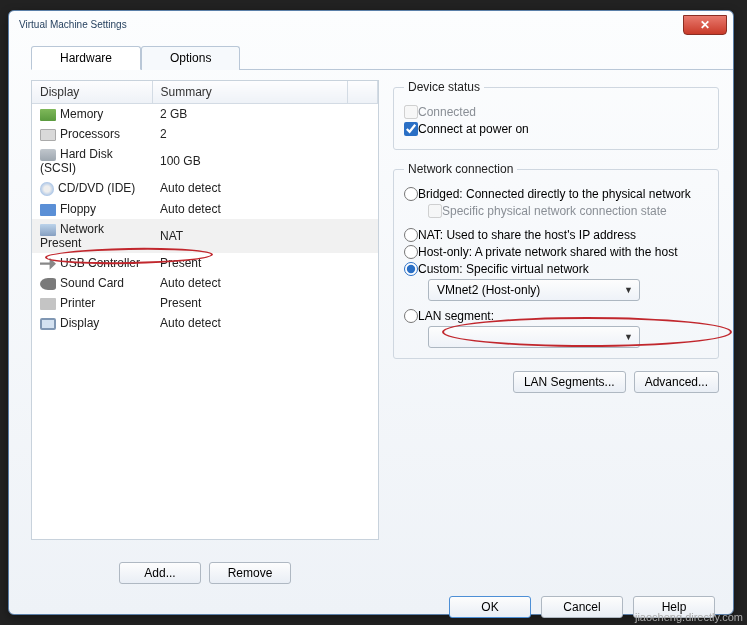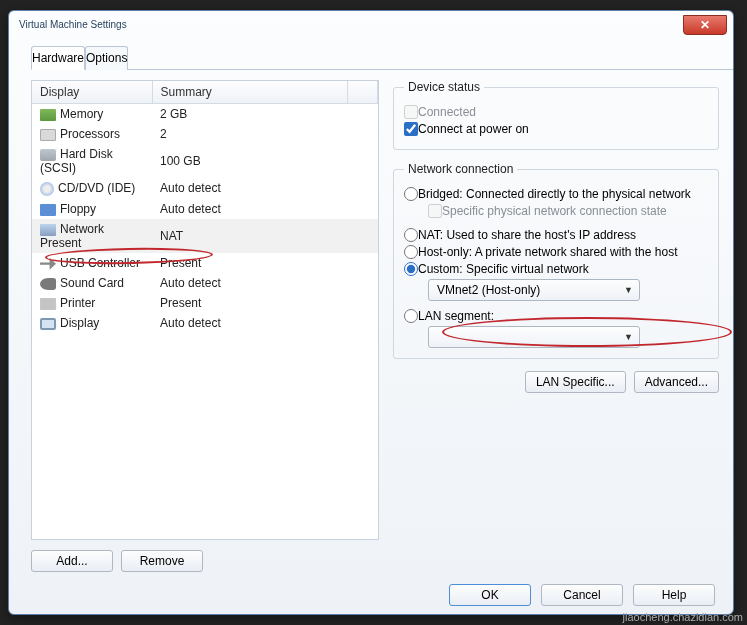--- a/index.html
+++ b/index.html
@@ -2,40 +2,40 @@
 <html><head>
 <meta charset="utf-8">
 <style>
 * { box-sizing: border-box; margin: 0; padding: 0; font-family: "Segoe UI", Tahoma, sans-serif; font-size: 12px; }
 body { background: #222; width: 747px; height: 625px; position: relative; }
 .window { position: absolute; left: 8px; top: 10px; width: 726px; height: 605px; background: linear-gradient(#fcfdfe,#eef2f7); border: 1px solid #5b7fa8; border-radius: 6px; box-shadow: 0 3px 10px rgba(0,0,0,0.4); }
 .title-bar { height: 30px; padding: 6px 10px; position: relative; }
 .title-bar .title { color: #1f3b5a; font-size: 10px; }
 .close-btn { position: absolute; right: 6px; top: 4px; width: 44px; height: 20px; background: linear-gradient(#e87a6e,#c93a29); border: 1px solid #8a2e23; border-radius: 0 0 4px 4px; display:flex; align-items:center; justify-content:center; color:#fff; font-weight:bold; cursor:pointer;}
 .tabs { margin: 4px 0 0 22px; display:flex; gap:0; border-bottom:1px solid #b9c7d7; }
-.tab { padding:4px 0; border:1px solid #b9c7d7; border-bottom:none; background:#f6f9fc; border-radius:3px 3px 0 0; cursor:pointer; position:relative; top:1px;}
+.tab { padding:4px 28px; border:1px solid #b9c7d7; border-bottom:none; background:#f6f9fc; border-radius:3px 3px 0 0; cursor:pointer; position:relative; top:1px;}
 .tab.active { background:#fff; border-bottom:1px solid #fff;}
 .content { display:flex; padding:10px 14px 12px 22px; gap:14px; }
 .left-col { width:348px; }
 .device-table { border:1px solid #c8d2dc; background:#fff; height:460px; overflow:hidden;}
 .device-table th { background:linear-gradient(#fdfdfe,#eef2f7); border-right:1px solid #d3dbe4; border-bottom:1px solid #d3dbe4; padding:4px 8px; text-align:left; font-weight:normal; color:#333;}
 .device-table td { padding:3px 8px; color:#222; }
 .device-table tr.sel td { background:#f1f1f1;}
 .dev-icon { display:inline-block; width:16px; height:12px; margin-right:4px; vertical-align:middle;}
 .ico-mem{background:linear-gradient(#7fb85a,#5a9a3e);border-radius:1px;}
 .ico-cpu{background:#d9d9d9;border:1px solid #aaa;border-radius:1px;}
 .ico-hdd{background:linear-gradient(#c0c6cc,#9ea7b0);border-radius:2px;}
 .ico-cd{background:radial-gradient(circle,#eee 30%,#a9c4e6 70%);border-radius:50%;width:14px;height:14px;}
 .ico-floppy{background:#5a8fd6;border-radius:1px;}
 .ico-net{background:linear-gradient(#bcd3ea,#869fc0);border-radius:1px;}
 .ico-usb{background:#888;clip-path:polygon(0 40%,60% 40%,60% 0,100% 50%,60% 100%,60% 60%,0 60%);}
 .ico-snd{background:#7a7a7a;border-radius:50% 20% 20% 50%;}
 .ico-prn{background:#c4c4c4;border-radius:1px;}
 .ico-disp{background:#d4e2f1;border:2px solid #8097b3;border-radius:2px;}
-.left-btns { display:flex; justify-content:flex-start; gap:8px; margin-top:10px;}
+.left-btns { display:flex; justify-content:center; gap:8px; margin-top:22px;}
 .btn { min-width:82px; height:22px; border:1px solid #afb8c2; border-radius:3px; background:linear-gradient(#fdfdfd,#e9eef5); cursor:pointer; padding:0 10px;}
 .btn.ok { border-color:#4d8fd6;}
 .right-col { flex:1; }
 fieldset { border:1px solid #cfd7e0; border-radius:3px; padding:8px 10px 10px 10px; margin-bottom:12px; }
 legend { padding:0 4px; color:#222; }
 .chk-row, .rad-row { display:flex; align-items:center; margin:3px 0; }
 .chk-row input[type=checkbox], .rad-row input[type=radio]{ width:14px; height:14px; accent-color:#2a6fc5;}
 .sub { margin-left:24px; color:#8a8f96; }
 .select { width:212px; height:22px; margin-left:24px; border:1px solid #adb7c1; border-radius:3px; background:linear-gradient(#fdfdfd,#eef2f8); position:relative; display:flex; align-items:center; padding:0 20px 0 8px; cursor:pointer;}
 .select::after{content:"▼"; position:absolute; right:6px; font-size:9px; color:#333;}
@@ -179,29 +179,29 @@
         <label class="rad-row" style="margin-top:8px;">
           <input type="radio" name="nc" style="">
           <span>LAN segment:</span>
         </label>
         <div class="select disabled">
           <span></span>
         </div>
       </fieldset>
 
       <div class="right-btns">
-        <button class="btn" style="min-width:100px">LAN Specific...</button>
+        <button class="btn" style="min-width:100px">LAN Segments...</button>
         <button class="btn">Advanced...</button>
       </div>
     </div>
   </div>
 
   <div class="footer-btns">
     <button class="btn ok">OK</button>
     <button class="btn">Cancel</button>
     <button class="btn">Help</button>
   </div>
 
   <div class="annot1"></div>
   <div class="annot2"></div>
 </div>
 
-<div class="watermark">jiaocheng.chazidian.com</div>
+<div class="watermark">jiaocheng.directly.com</div>
 
 </body></html>

